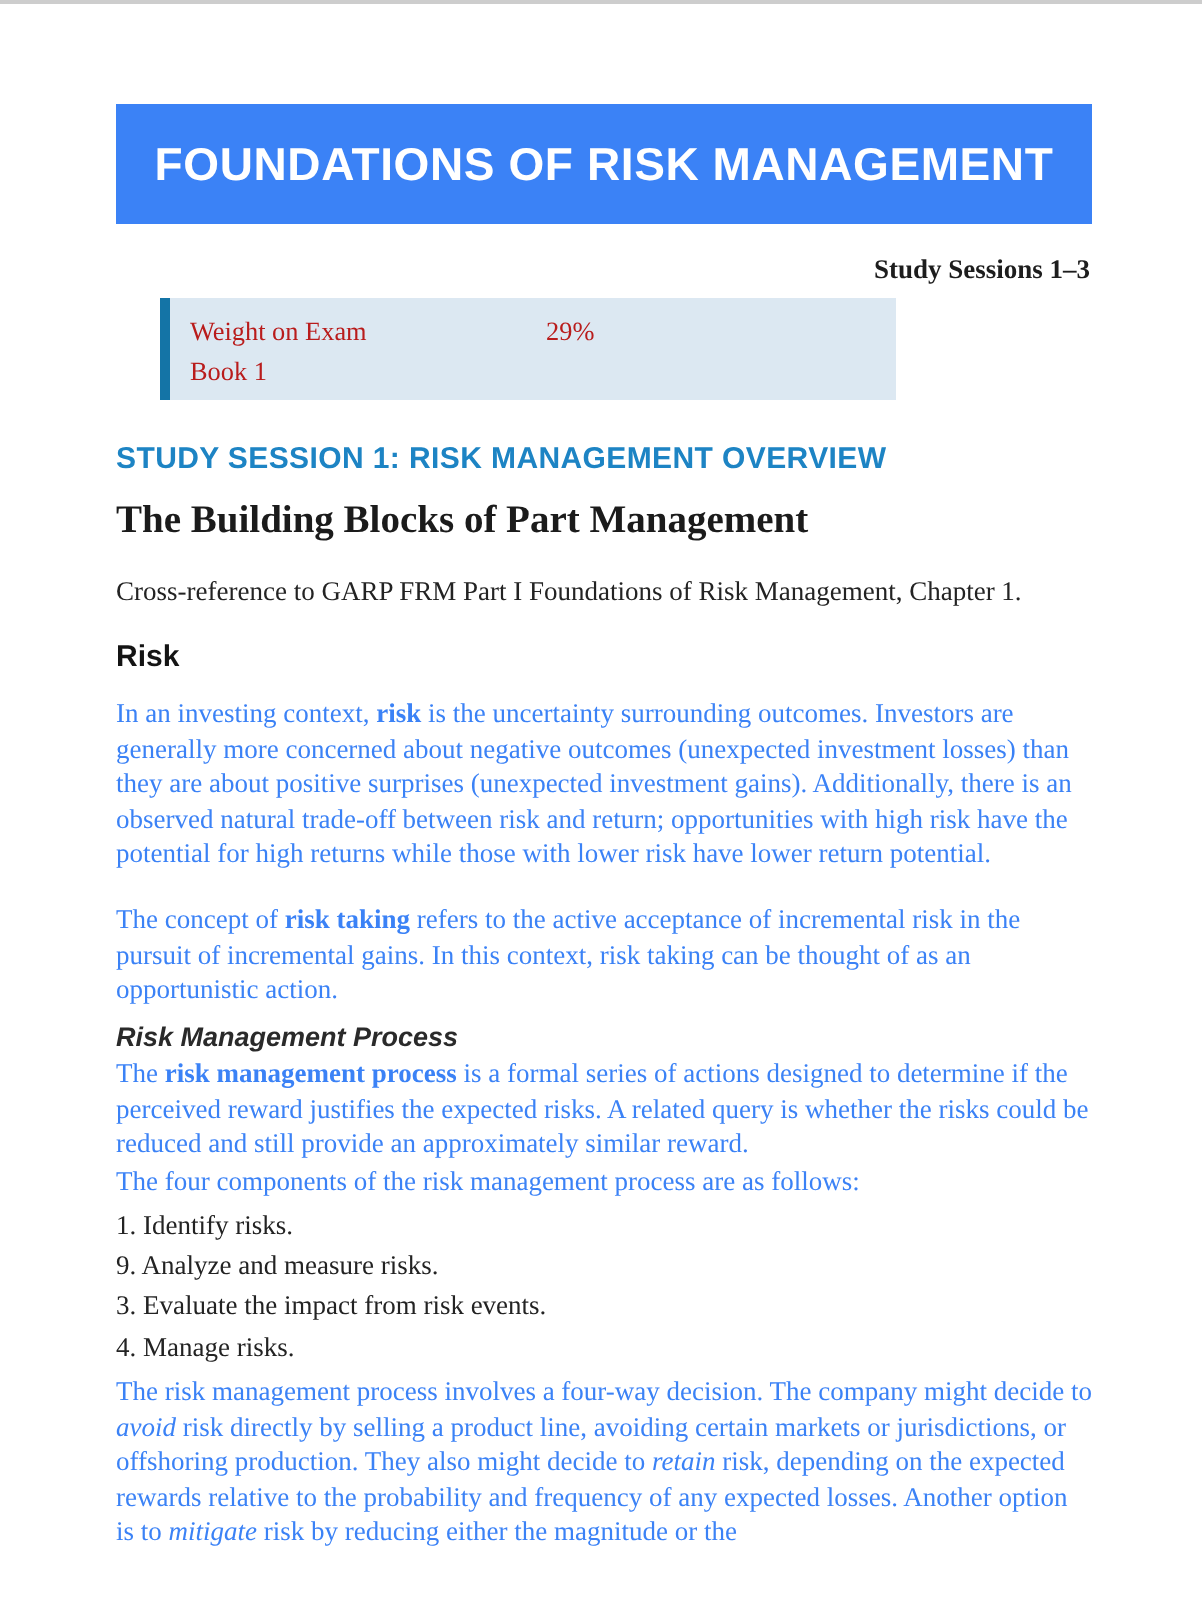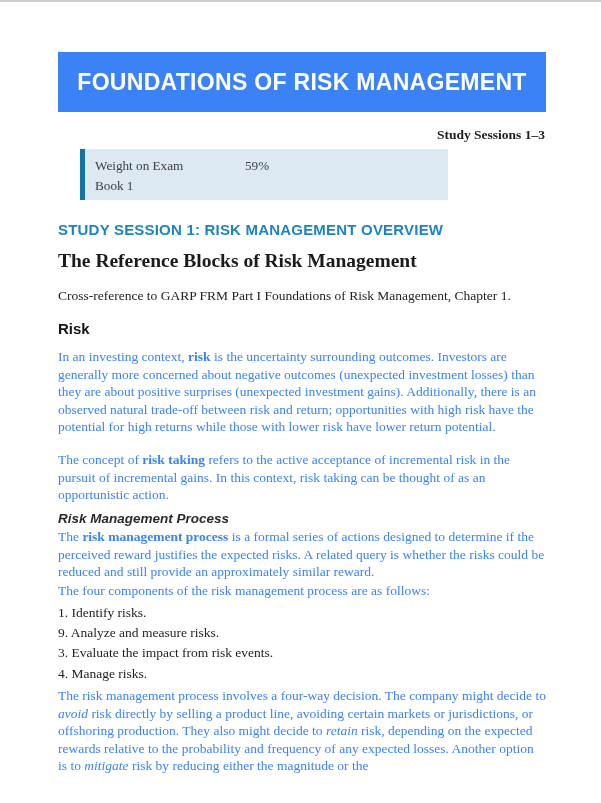--- a/index.html
+++ b/index.html
@@ -39,21 +39,21 @@
   }
   .exam-box {
     position: absolute; left: 80px; top: 149px;
     width: 363px; height: 51px;
     background: #dce8f2;
     border-left: 5px solid #1474a6;
     box-sizing: content-box;
     padding: 0;
   }
   .exam-rows { padding: 7px 0 0 10px; }
-  .exam-row { display: flex; line-height: 20px; font-size: 13.2px; color: #404040; }
+  .exam-row { display: flex; line-height: 20px; font-size: 13.2px; color: #b91c1c; gap: 28px; }
   .exam-label { width: 150px; flex: 0 0 150px; }
   .exam-value { flex: 1; }
   .ss-heading {
     position: absolute; left: 58px; top: 221px; margin: 0;
     font-family: "Liberation Sans", sans-serif;
     font-weight: bold;
     font-size: 15px;
     letter-spacing: 0.2px;
     color: #1d84c4;
     white-space: nowrap;
@@ -117,31 +117,31 @@
   <div class="banner">
     <span>FOUNDATIONS OF RISK MANAGEMENT</span>
   </div>
 
   <div class="session-range">Study Sessions 1–3</div>
 
   <div class="exam-box">
     <div class="exam-rows">
       <div class="exam-row">
         <span class="exam-label">Weight on Exam</span>
-        <span class="exam-value">59%</span>
+        <span class="exam-value">29%</span>
       </div>
       <div class="exam-row">
         <span class="exam-value">Book 1</span>
       </div>
     </div>
   </div>
 
   <h2 class="ss-heading">STUDY SESSION 1: RISK MANAGEMENT OVERVIEW</h2>
 
-  <h1 class="chapter-title">The Reference Blocks of Risk Management</h1>
+  <h1 class="chapter-title">The Building Blocks of Part Management</h1>
 
   <p class="cross-ref">Cross-reference to GARP FRM Part I Foundations of Risk Management, Chapter 1.</p>
 
   <h3 class="risk-heading">Risk</h3>
 
   <p class="bodytext p1">In an investing context, <b>risk</b> is the uncertainty surrounding outcomes. Investors are generally more concerned about negative outcomes (unexpected investment losses) than they are about positive surprises (unexpected investment gains). Additionally, there is an observed natural trade-off between risk and return; opportunities with high risk have the potential for high returns while those with lower risk have lower return potential.</p>
 
   <p class="bodytext p2">The concept of <b>risk taking</b> refers to the active acceptance of incremental risk in the pursuit of incremental gains. In this context, risk taking can be thought of as an opportunistic action.</p>
 
   <h4 class="rmp-heading">Risk Management Process</h4>

